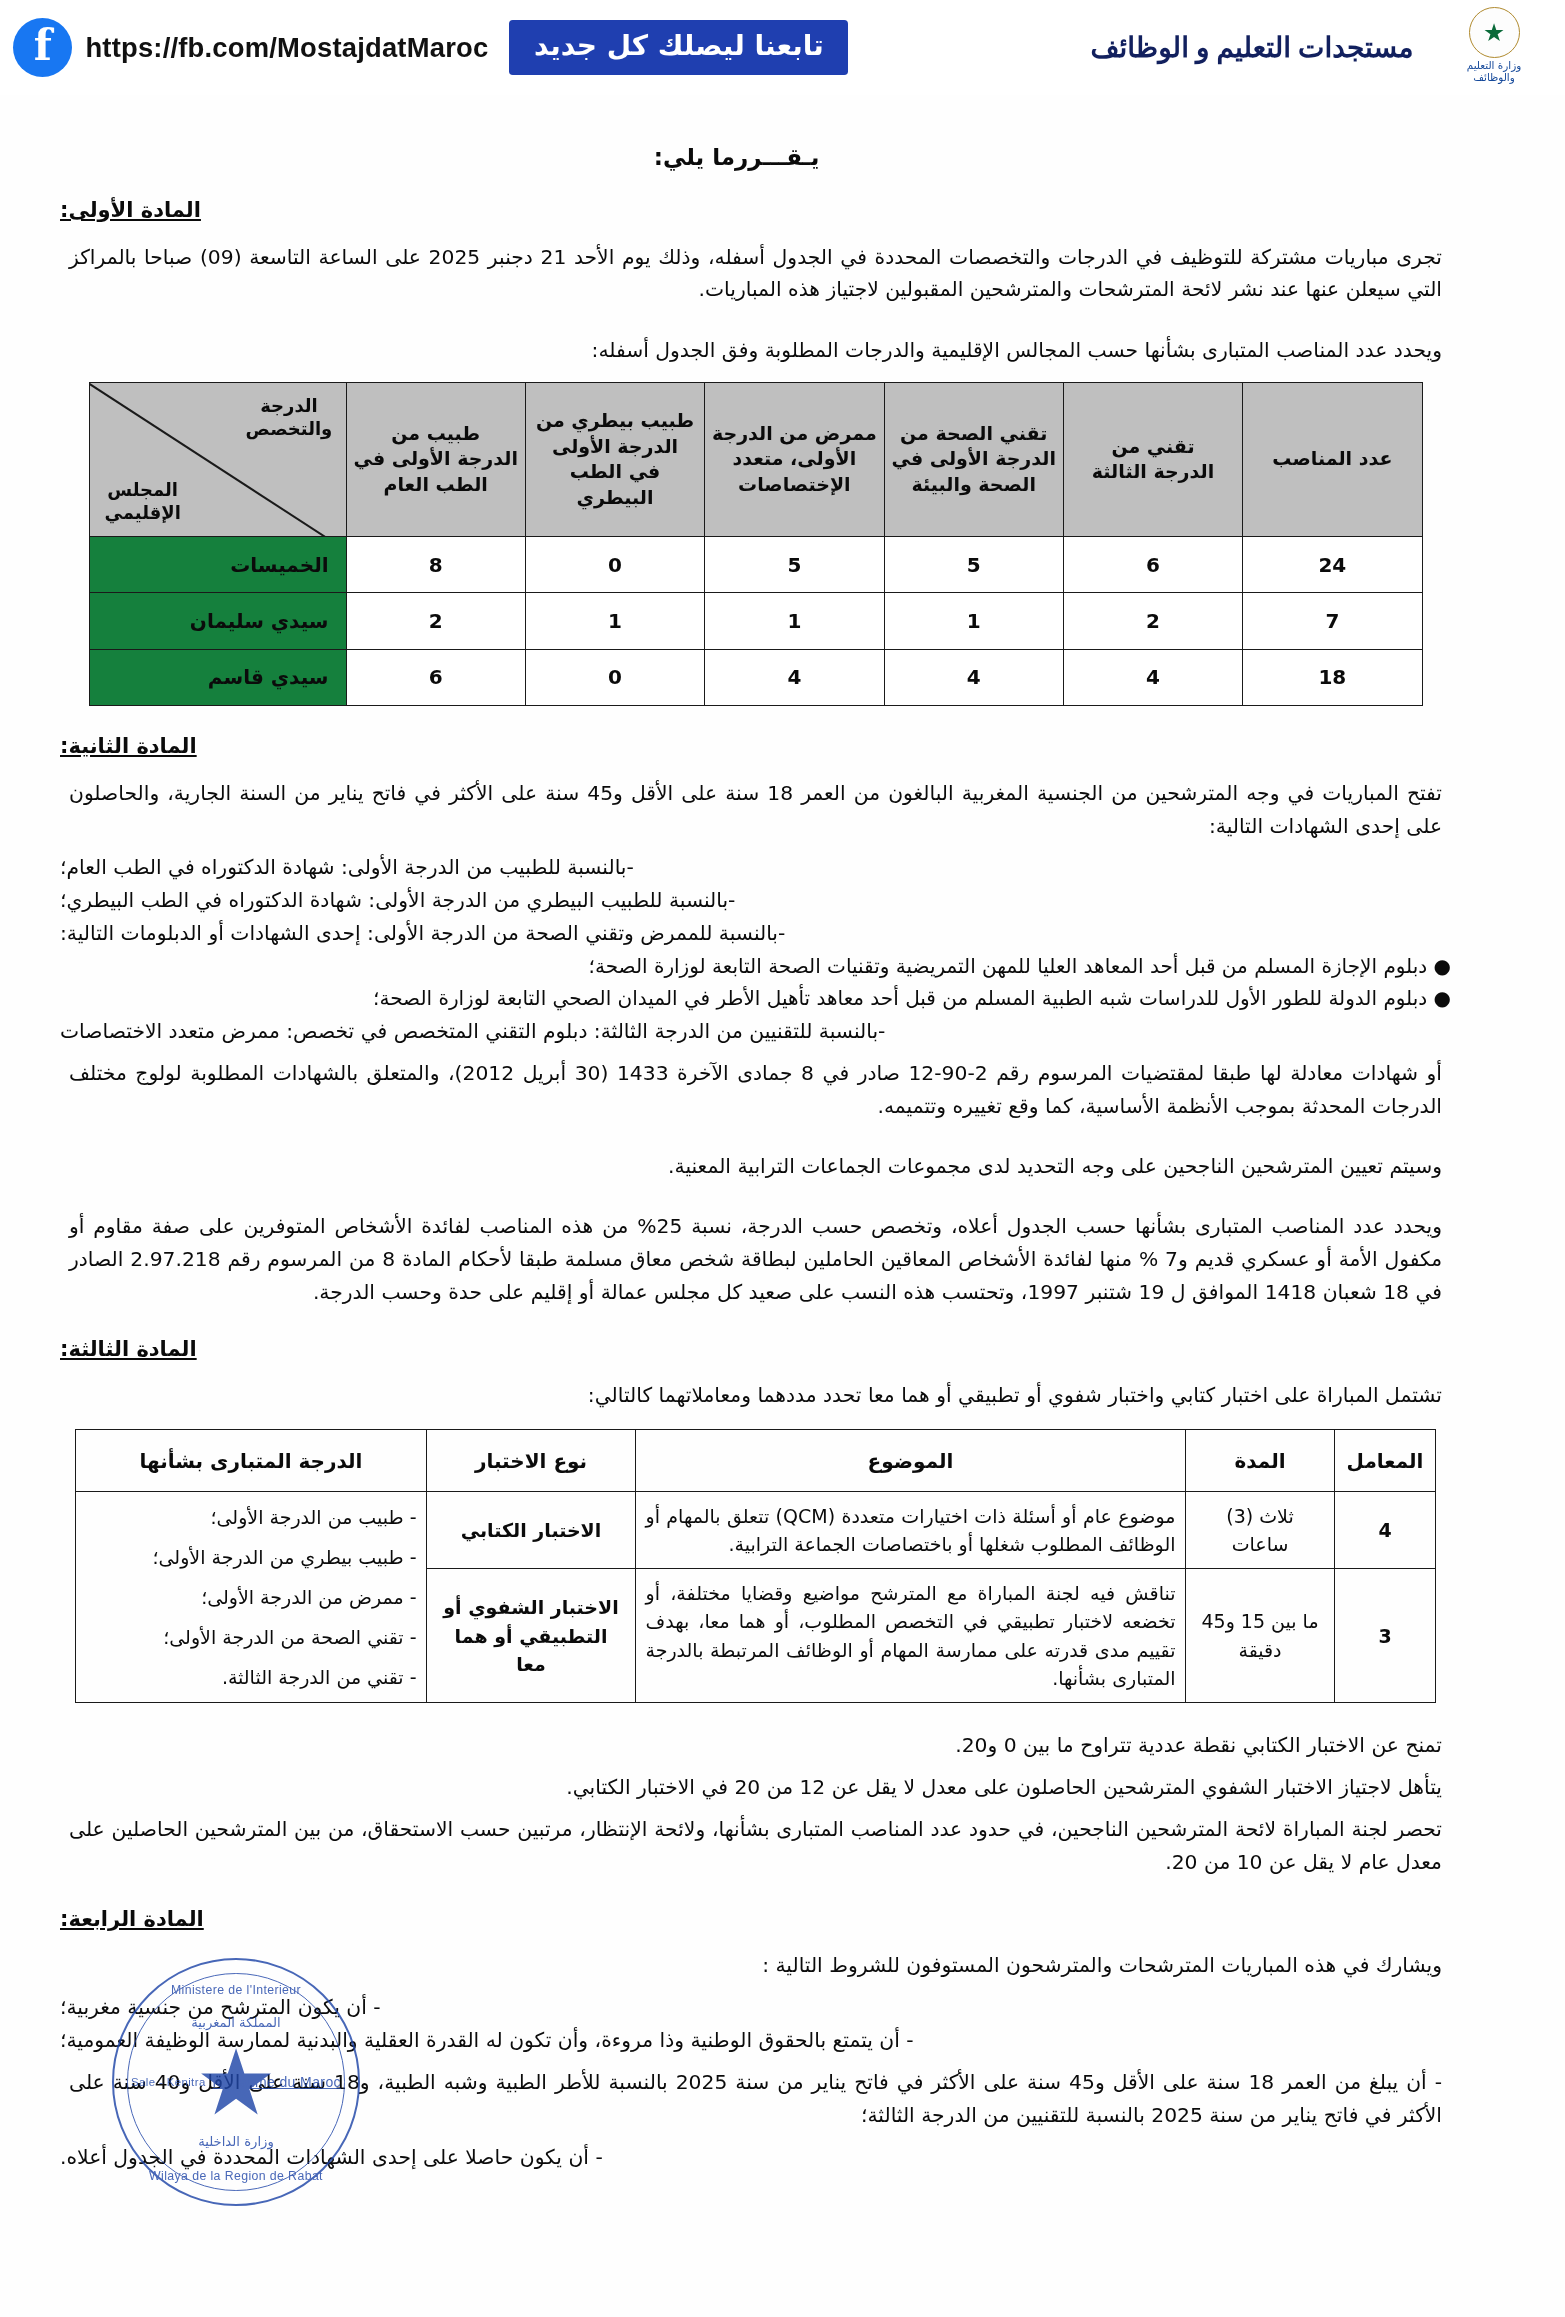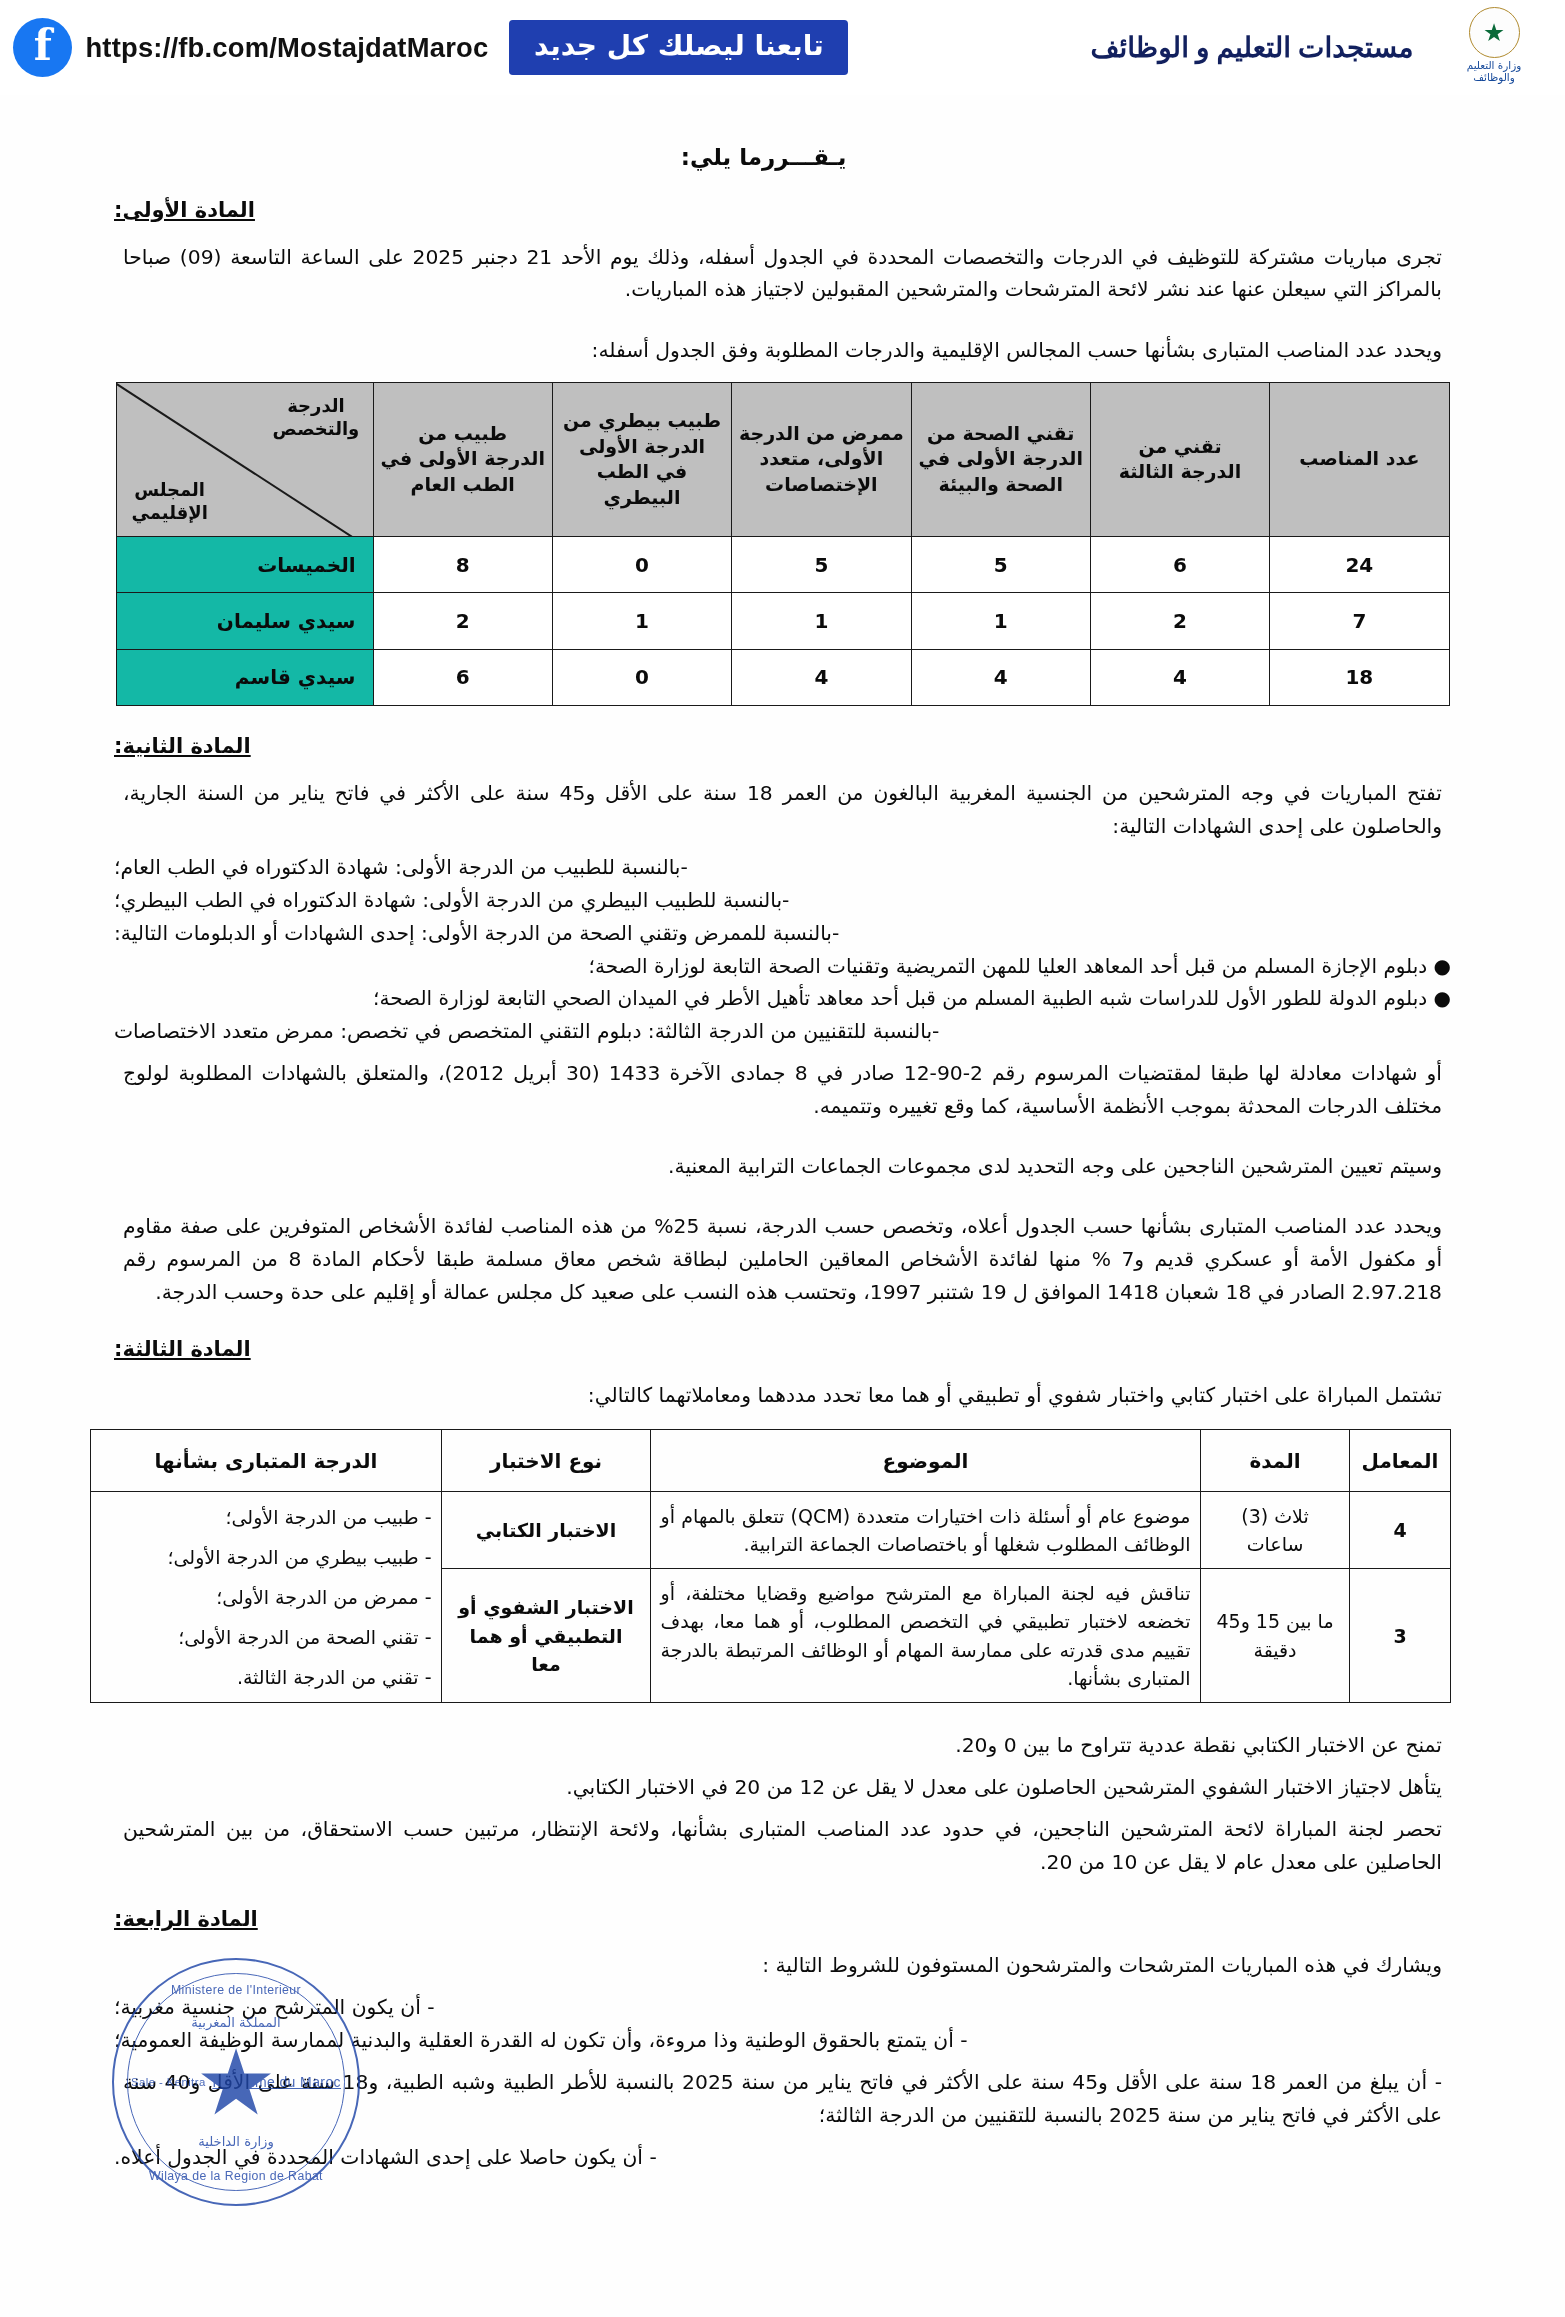--- a/index.html
+++ b/index.html
@@ -119,21 +119,21 @@
     position: absolute;
     top: 95px; left: 0;
     width: 1565px;
     height: 2223px;
     background: #fefefe;
     direction: rtl;
     font-family: "DejaVu Sans", sans-serif;
     color: #0b0b0b;
   }
   .inner {
-    padding: 49px 114px 0 114px;
+    padding: 49px 114px 0 60px;
   }
   p, div.txt {
     margin: 9px;
     font-size: 20.3px;
     line-height: 1.62;
     text-align: justify;
   }
   .right { text-align: right; }
   .heading {
     font-weight: bold;
@@ -168,21 +168,21 @@
     vertical-align: middle;
     padding: 5.7px 3.8px;
   }
   table.t1 thead th {
     background: #bfbfbf;
     font-weight: bold;
     height: 142px;
     line-height: 1.35;
   }
   table.t1 td.council {
-    background: #14b8a6;
+    background: #15803d;
     font-weight: bold;
     text-align: right;
     padding-right: 17px;
     font-size: 20px;
   }
   table.t1 td.num {
     background: #ffffff;
     font-weight: bold;
     font-size: 20px;
     height: 44px;

